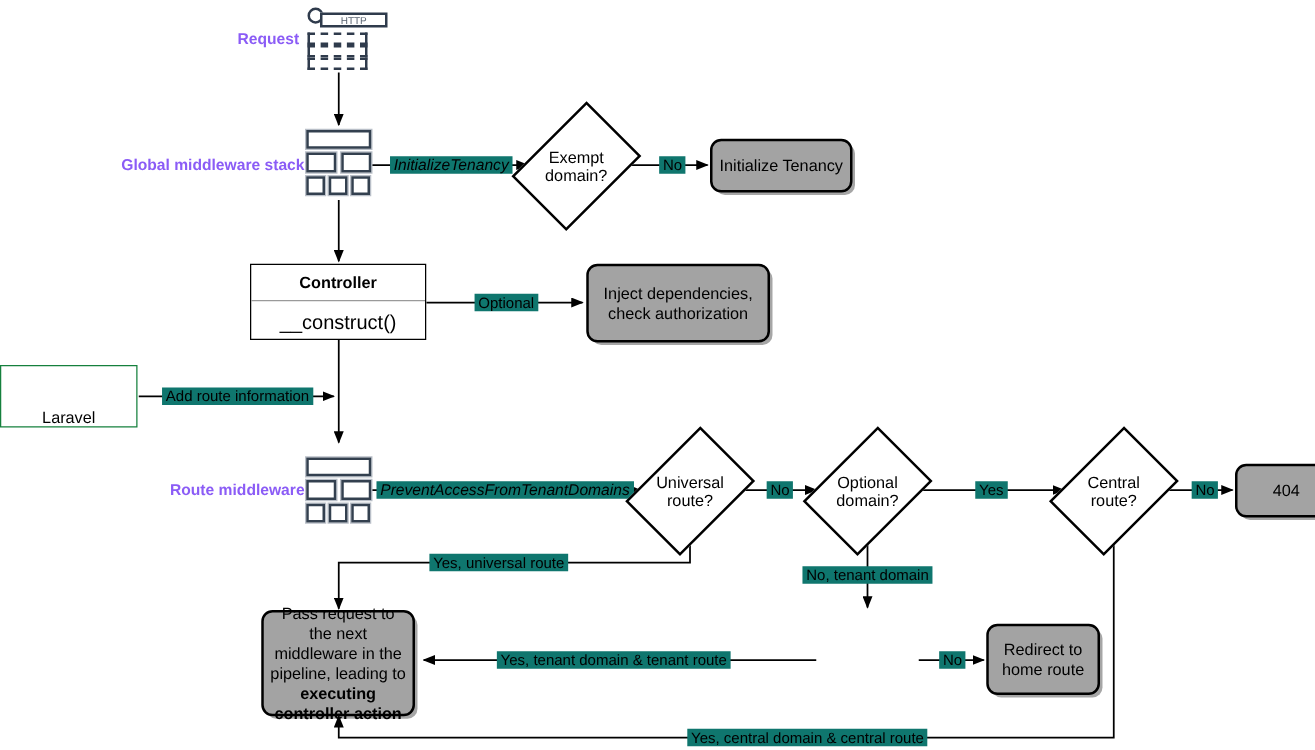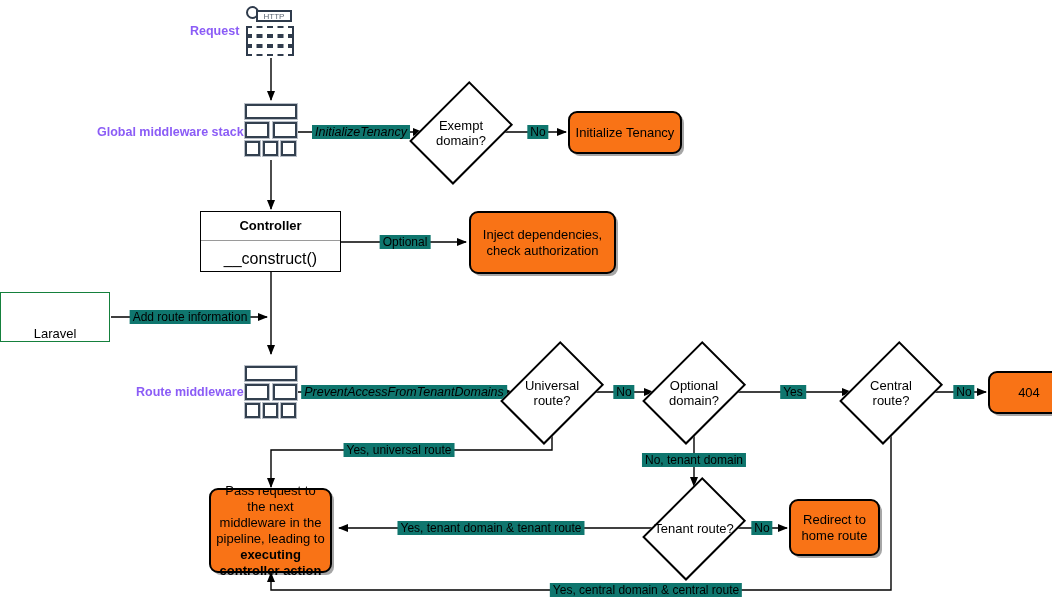--- a/index.html
+++ b/index.html
@@ -7,21 +7,21 @@
   #canvas{position:relative;width:1052px;height:600px;overflow:hidden;}
 
   svg.edges{position:absolute;left:0;top:0;width:1052px;height:600px;pointer-events:none;}
 
   .node{position:absolute;box-sizing:border-box;display:flex;align-items:center;justify-content:center;text-align:center;}
 
   
   .rect{border:1px solid #15803d;background:#fff;font-size:13px;line-height:15px;align-items:flex-end;}
 
   
-  .rounded{border:2px solid #000;border-radius:9px;background:#f97316;
+  .rounded{border:2px solid #000;border-radius:9px;background:#a3a3a3;
            font-size:13px;line-height:16px;
            box-shadow:3px 3px 0 -1px rgba(0,0,0,0.35);}
 
   
   .diamond{background:transparent;}
   .diamond .dshape{position:absolute;left:50%;top:50%;width:70.7%;height:70.7%;
       transform:translate(-50%,-50%) rotate(45deg);border:2px solid #000;background:#fff;}
   .diamond .dtext{position:relative;z-index:2;font-size:13px;line-height:15px;}
 
   
@@ -34,21 +34,21 @@
   .sidelabel{position:absolute;font-weight:bold;font-size:12.5px;color:#8b5cf6;white-space:nowrap;}
 
   
   .elabel{position:absolute;font-size:12px;color:#000;background:#0f766e;padding:0 3px;white-space:nowrap;
           transform:translate(-50%,-50%);}
   .elabel.ital{font-style:italic;font-size:12.5px;}
 
   
   .httpicon{position:absolute;}
   .httpicon .circ{position:absolute;left:0;top:0;width:13px;height:13px;border:2px solid #2f3b4c;border-radius:50%;box-sizing:border-box;background:#fff;}
-  .httpicon .hbar{position:absolute;left:10px;top:4px;width:36px;height:12px;border:2px solid #2f3b4c;box-sizing:border-box;background:#fff;
+  .httpicon .hbar{position:absolute;left:10px;top:4px;width:54px;height:12px;border:2px solid #2f3b4c;box-sizing:border-box;background:#fff;
                   font-size:8px;line-height:9px;text-align:center;color:#5a6472;}
   .httpicon .drow{position:absolute;left:0;width:48px;height:10px;border:2px dashed #2f3b4c;box-sizing:border-box;background:#fff;}
 
   
   .stack{position:absolute;}
   .stack .sb{position:absolute;border:2px solid #33404f;background:#fff;box-sizing:border-box;
              box-shadow:0 0 0 1px #b9bfc8;}
 
   .bold{font-weight:bold;}
 </style>
@@ -178,24 +178,20 @@
 
   <div class="node diamond" style="left:850px;top:335px;width:82px;height:115px;">
     <div class="dshape"></div>
     <div class="dtext">Central route?</div>
   </div>
 
   <div class="node rounded" style="left:988px;top:371px;width:82px;height:43px;">
     <span>404</span>
   </div>
 
-  <div class="node diamond" style="left:653px;top:471px;width:82px;height:115px;">
-    <div class="dshape"></div>
-    <div class="dtext">Tenant route?</div>
-  </div>
 
   <div class="node rounded" style="left:789px;top:499px;width:91px;height:57px;">
     <span>Redirect to home route</span>
   </div>
 
   <div class="node rounded" style="left:209px;top:488px;width:123px;height:85px;padding:0 5px;">
     <span><span>Pass request to the next middleware in the pipeline, leading to </span><span class="bold">executing controller action</span></span>
   </div>
 
 </div>

